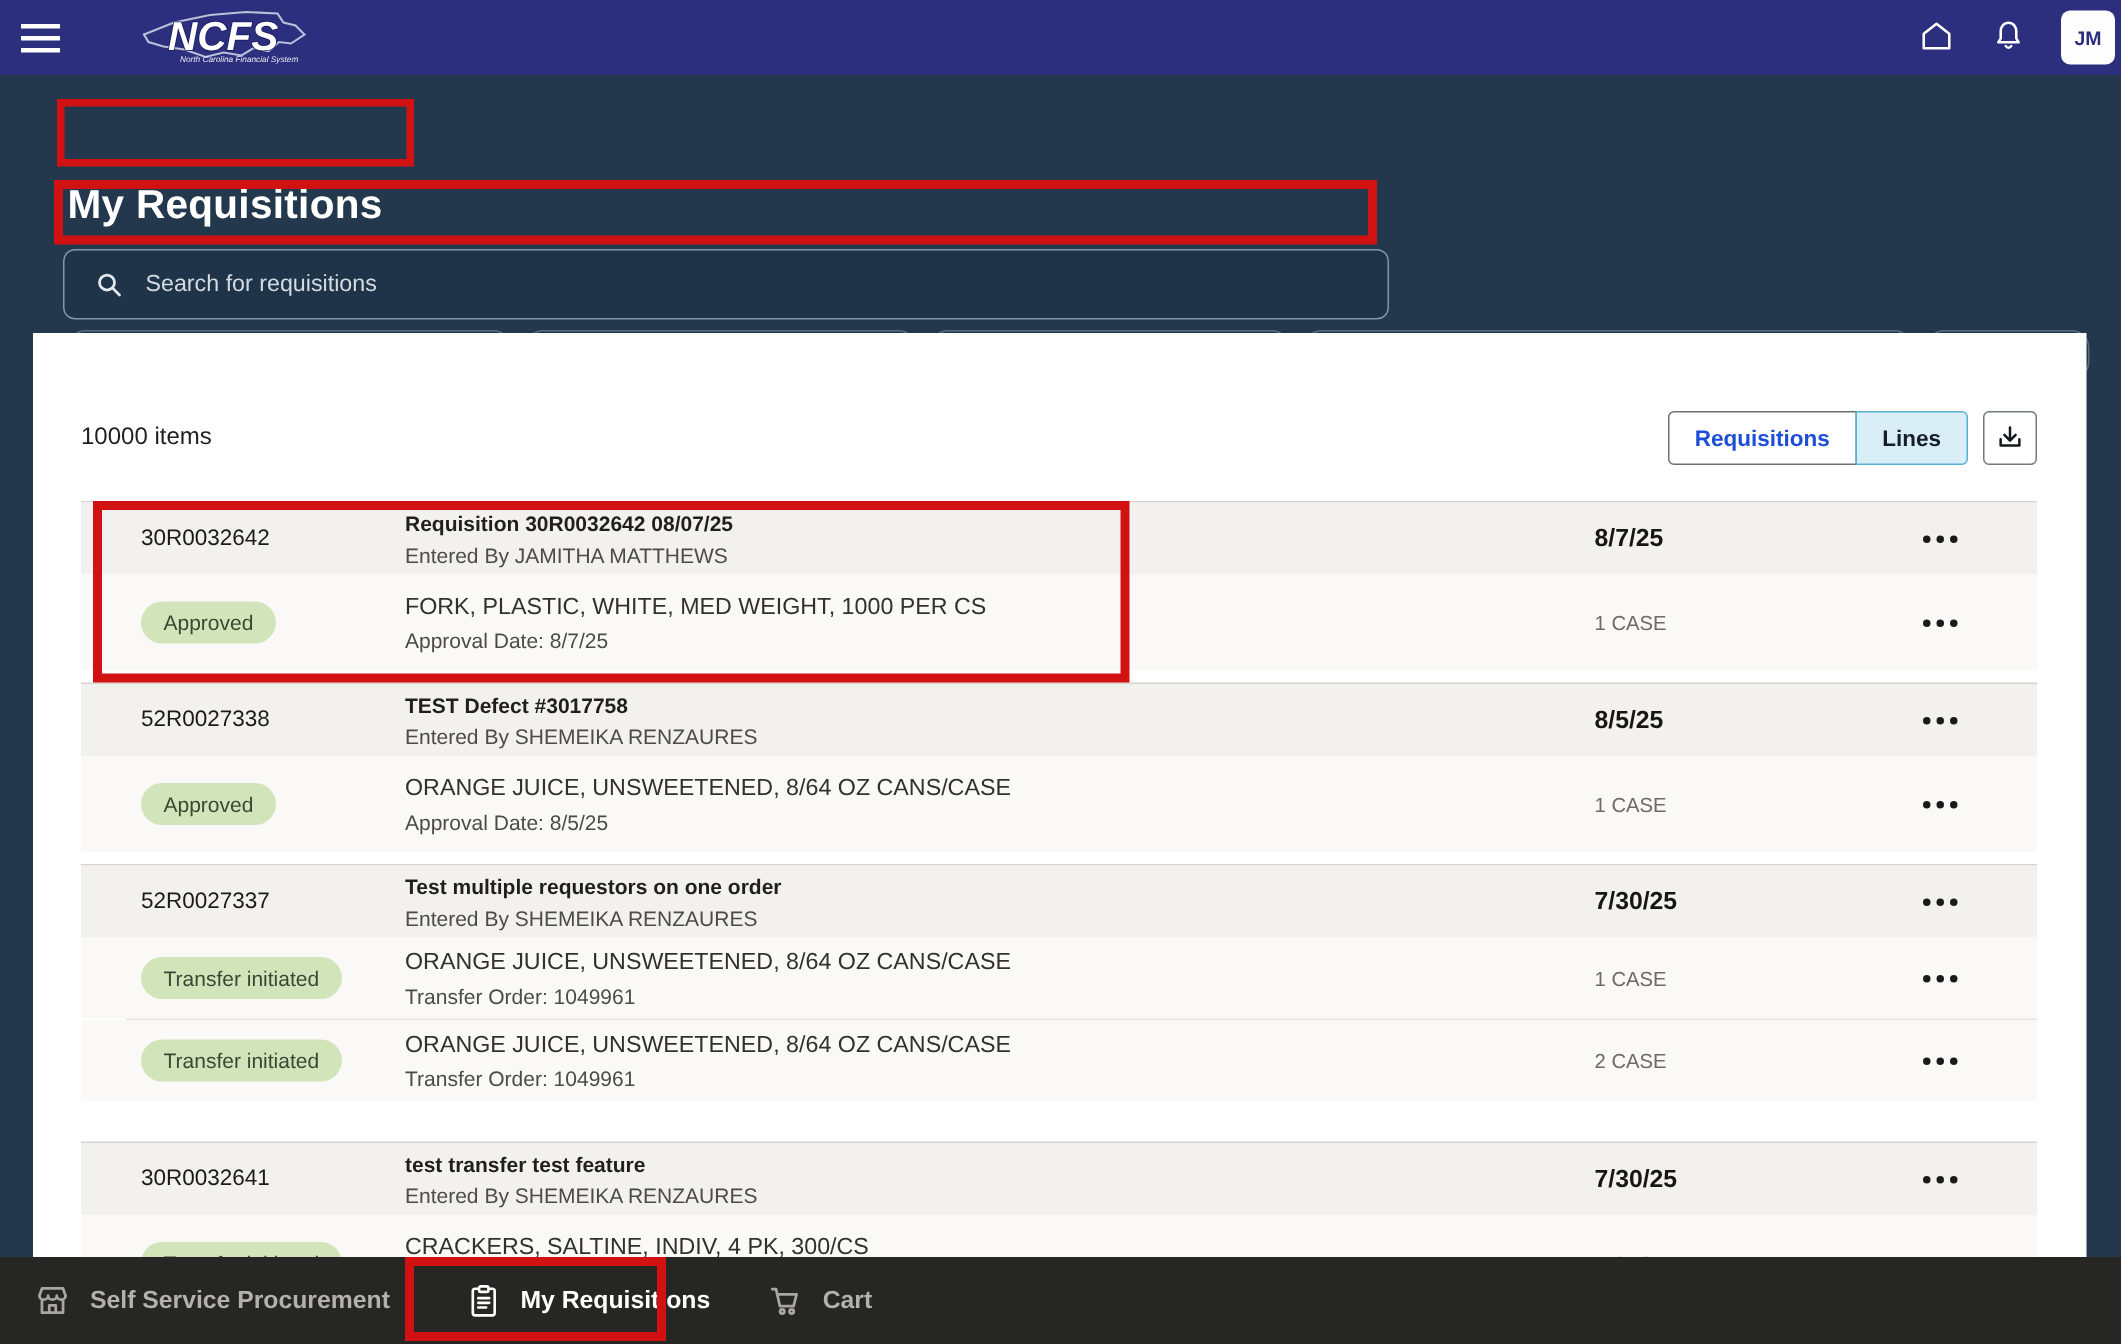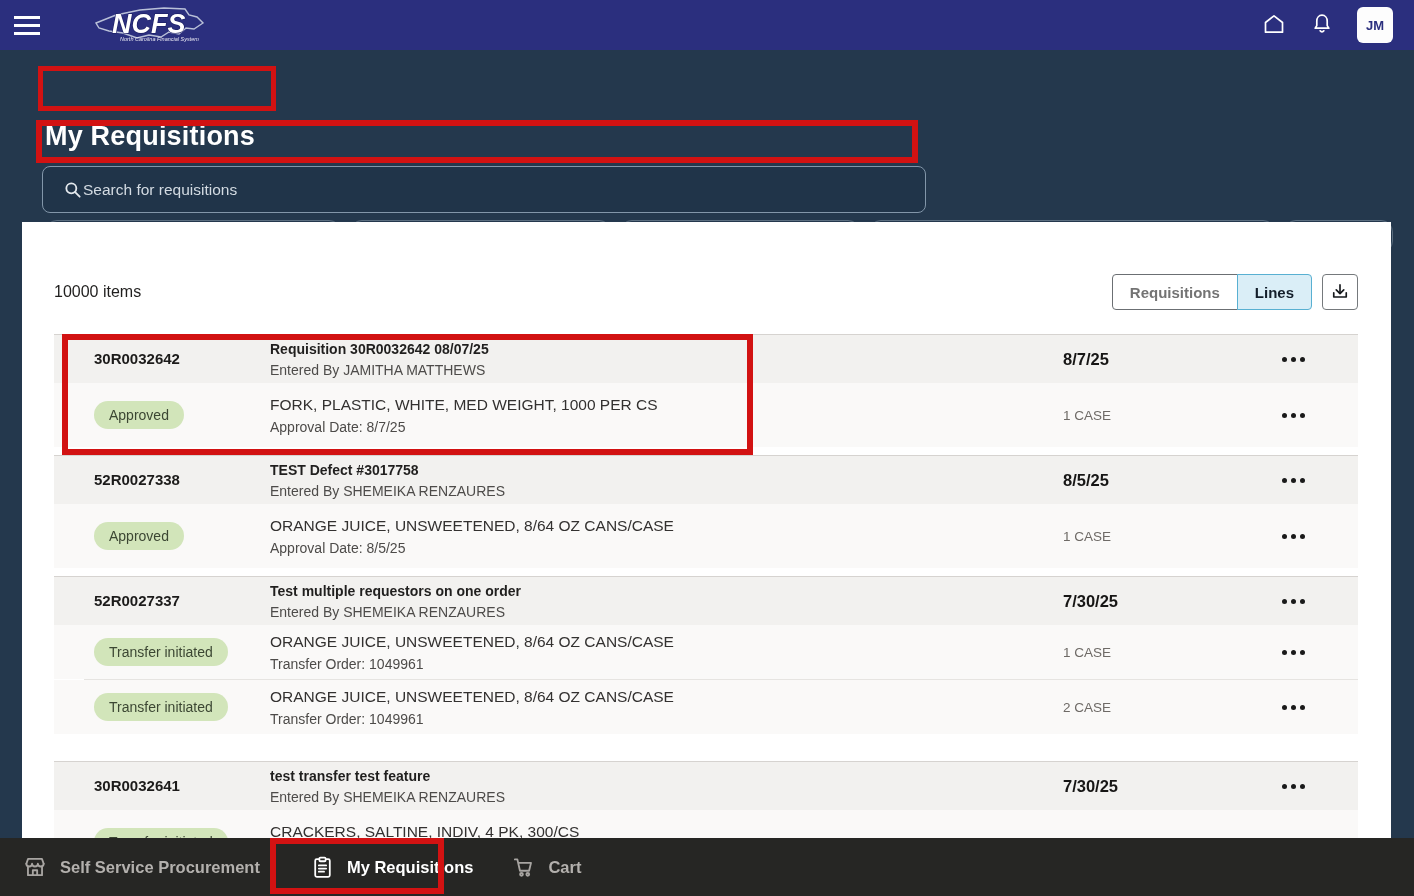--- a/index.html
+++ b/index.html
@@ -6,52 +6,52 @@
   html,body { width:1414px; height:896px; overflow:hidden; font-family:"Liberation Sans", sans-serif; }
   body { position:relative; background:#24384d; }
 
   
   .navbar { position:absolute; top:0; left:0; width:100%; height:50px; background:#2b2f7e;
             display:flex; align-items:center; z-index:10;gap:32px; }
   .hamburger { width:40px; height:34px; margin-left:12px; background:none; border:none;
                display:flex; flex-direction:column; justify-content:center; gap:5px; cursor:pointer; }
   .hamburger span { display:block; width:26px; height:3px; background:#fff; margin-left:2px; }
   .logo { margin-left:6px; height:48px; display:flex; align-items:center; }
-  .nav-right { margin-left:auto; margin-right:21px; display:flex; align-items:center; gap:22px; }
+  .nav-right { margin-left:auto; margin-right:4px; display:flex; align-items:center; gap:22px; }
   .nav-icon-btn { background:none; border:none; width:26px; height:26px; cursor:pointer; padding:0; }
   .avatar { width:36px; height:36px; background:#fdfdfd; border:none; border-radius:6px;
             color:#2b2f7e; font-weight:700; font-size:13px; cursor:pointer; }
 
   
   .header { position:absolute; top:50px; left:0; width:100%; height:172px; background:#24384d; }
   .page-title { position:absolute; left:45px; top:71px; font-size:27px; font-weight:700; color:#fff; letter-spacing:.2px; }
   .search-box { position:absolute; left:42px; top:116px; width:884px; height:47px;
                 background:#203449; border:1px solid #8296a9; border-radius:8px;
                 display:flex; align-items:center; }
   .search-box .mag { margin-left:20px; flex:0 0 auto; }
   .search-input { flex:1; background:transparent; border:none; outline:none; color:#e8edf2;
-                  font-size:15.5px; font-family:"Liberation Sans", sans-serif; }
+                  font-size:15.5px; margin-left:14px; font-family:"Liberation Sans", sans-serif; }
   .search-input::placeholder { color:#d3dbe2; opacity:1; }
 
   .chips { position:absolute; left:45px; top:170px; display:flex; gap:9px; }
   .chip { height:33px; border:1px solid #5b6e80; border-radius:12px; background:transparent;
           display:flex; align-items:center; padding:0 14px; cursor:pointer; white-space:nowrap; }
   .chip .lbl { color:#dfe5ea; font-size:14px; font-weight:400; }
   .chip .val { color:#fff; font-size:14px; font-weight:700; margin-left:6px; }
   .chip .cnt { color:#fff; font-size:14px; font-weight:700; margin-left:10px; }
   .chip.more .lbl { color:#f2f5f7; font-weight:600; }
 
   
   .panel { position:absolute; left:22px; right:23px; top:222px; bottom:0; background:#fff; z-index:5; }
   .toolbar { margin-top:52px; height:36px; padding:0 33px 0 32px;
              display:flex; align-items:center; justify-content:space-between; }
   .items-count { font-size:16px; font-weight:400; color:#201f1e; }
   .toolbar-right { display:flex; align-items:center; gap:10px; }
   .toggle-group { display:flex; }
-  .toggle-btn { height:36px; padding:0 17px; font-size:15px; font-weight:600; color:#737373;
+  .toggle-btn { height:36px; padding:0 17px; font-size:15px; font-weight:600; color:#1d4ed8;
                 background:#fff; border:1px solid #6b6f73; cursor:pointer;
                 font-family:"Liberation Sans", sans-serif; }
   .toggle-btn.left { border-radius:4px 0 0 4px; }
   .toggle-btn.active { background:#daeef7; border:1px solid #58b0d2; border-radius:0 4px 4px 0;
                        margin-left:-1px; font-weight:700; color:#141f2b; }
   .dl-btn { width:36px; height:36px; background:#fff; border:1px solid #75797c; border-radius:4px;
             cursor:pointer; display:flex; align-items:center; justify-content:center; }
 
   
   .table { margin:24px 33px 0 32px; }
@@ -59,21 +59,21 @@
   .group.pb8 { padding-bottom:8px; }
   .group.pb27 { padding-bottom:27px; }
   .row { display:flex; align-items:center; }
   .header-row { height:48px; background:#f2f1ef; cursor:pointer; }
   .line-row { background:#faf9f8; }
   .h64 { height:64px; } .h54 { height:54px; }
   .col-left { width:216px; padding-left:40px; flex:0 0 auto; }
   .col-desc { flex:1; min-width:0; }
   .col-date { width:165px; padding-right:35px; text-align:left; flex:0 0 auto; }
   .col-actions { width:130px; display:flex; justify-content:center; flex:0 0 auto; }
-  .req-no { font-size:15px; font-weight:700; color:#1c1b1a; }
+  .req-no { font-size:15px; font-weight:400; color:#1c1b1a; }
   .req-title { font-size:14px; font-weight:700; color:#201f1e; line-height:1.3; }
   .req-entered { font-size:14px; color:#4d4b49; margin-top:3px; }
   .req-date { font-size:16.5px; font-weight:700; color:#171615; }
   .line-desc { font-size:15.5px; color:#333130; line-height:1.3; }
   .line-detail { font-size:14px; color:#4d4b49; margin-top:4px; min-height:16px; }
   .qty { font-size:13.5px; color:#6e6a66; }
   .badge { display:inline-block; background:#d2e5ba; color:#3c4733; font-size:14px;
            padding:6px 15px; border-radius:14px; white-space:nowrap; }
   .line-sep { height:1px; background:#e6e4e1; margin-left:30px; }
   .ellipsis { background:none; border:none; cursor:pointer; display:flex; gap:4px; padding:8px; }

